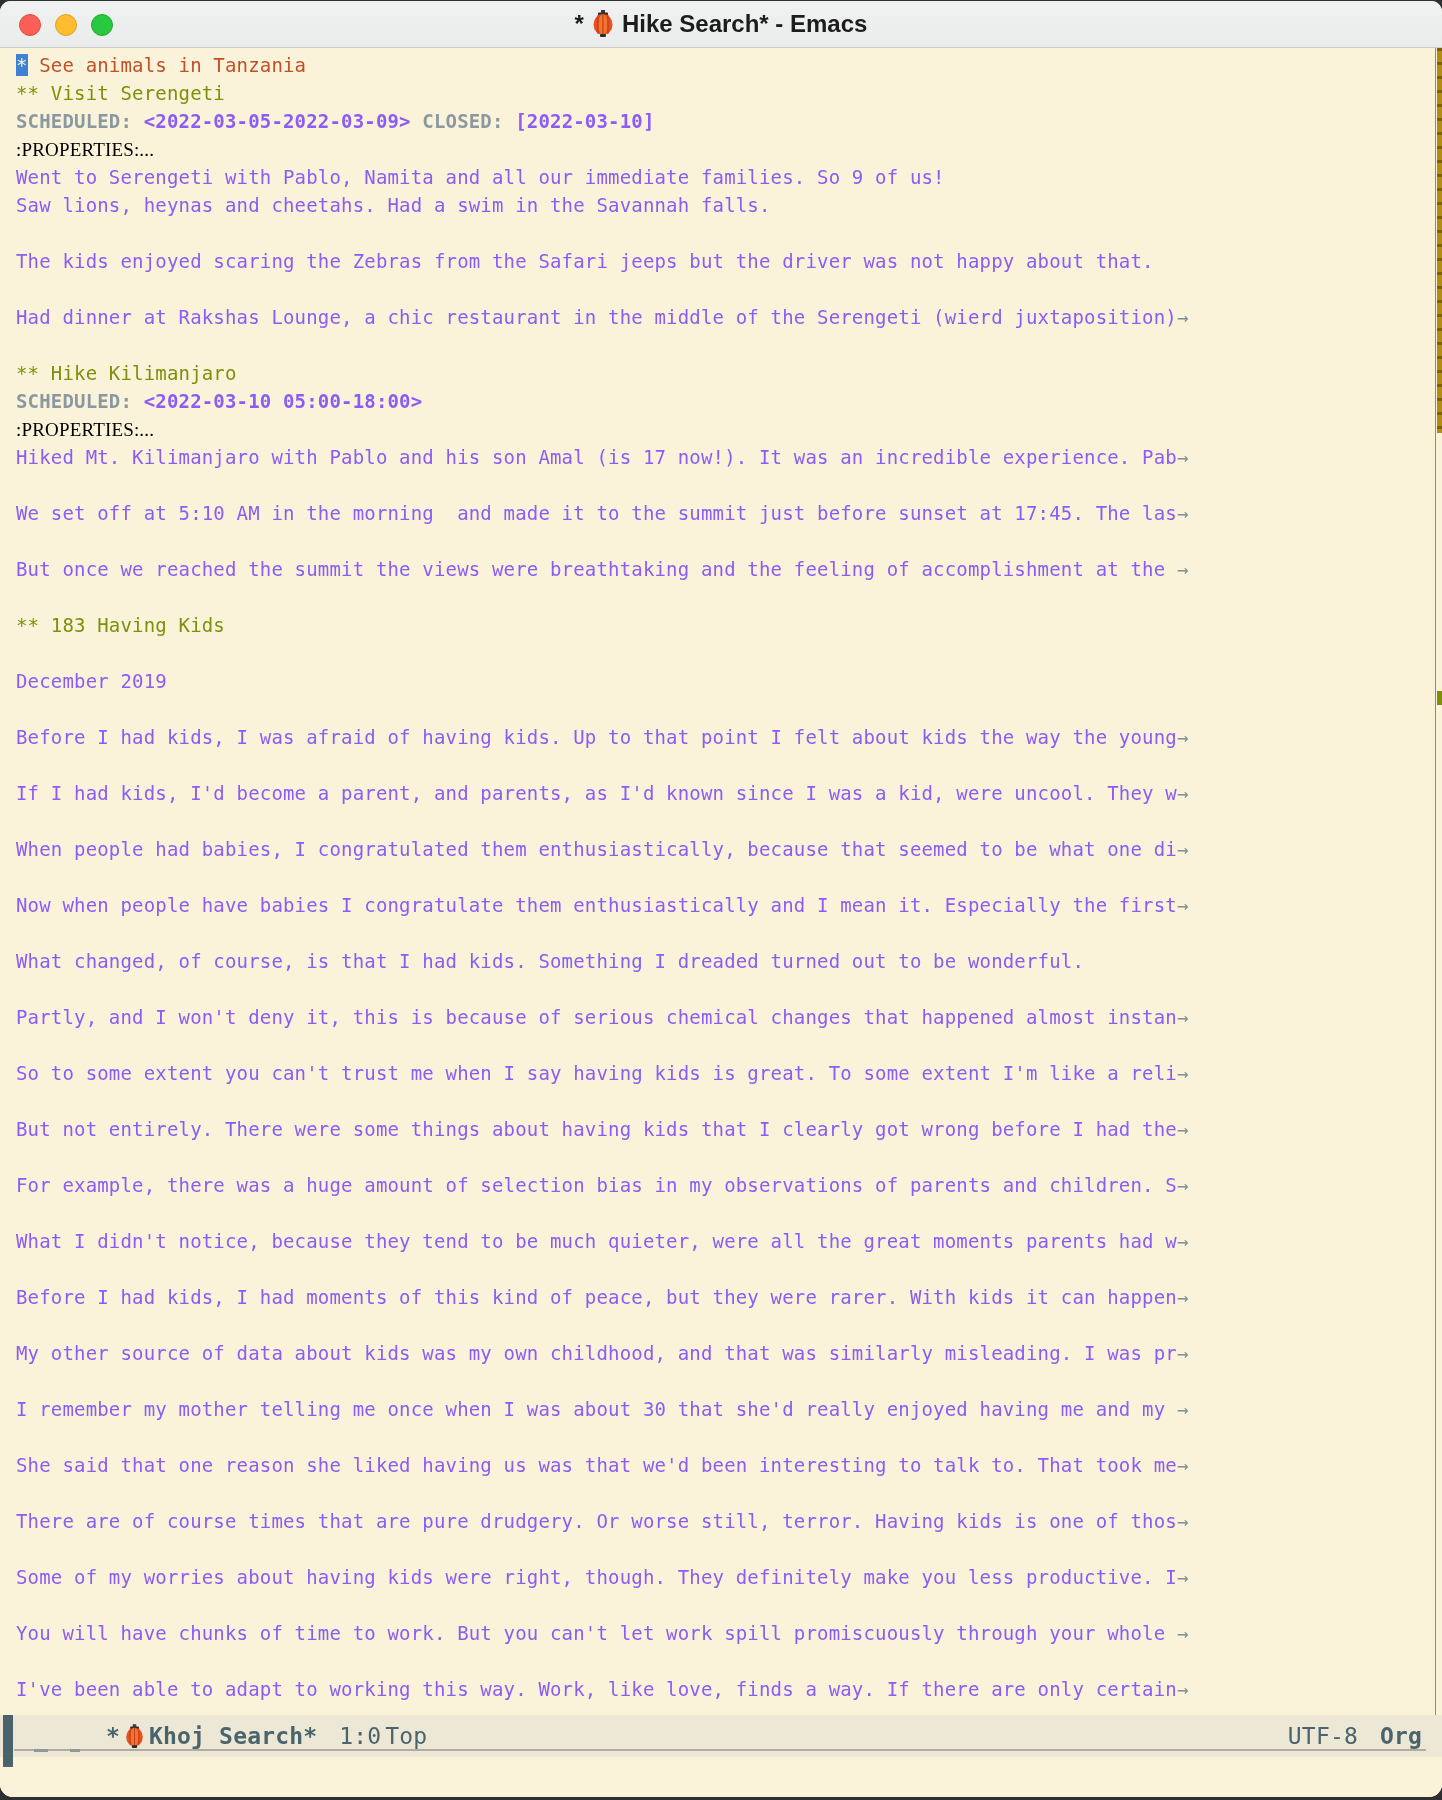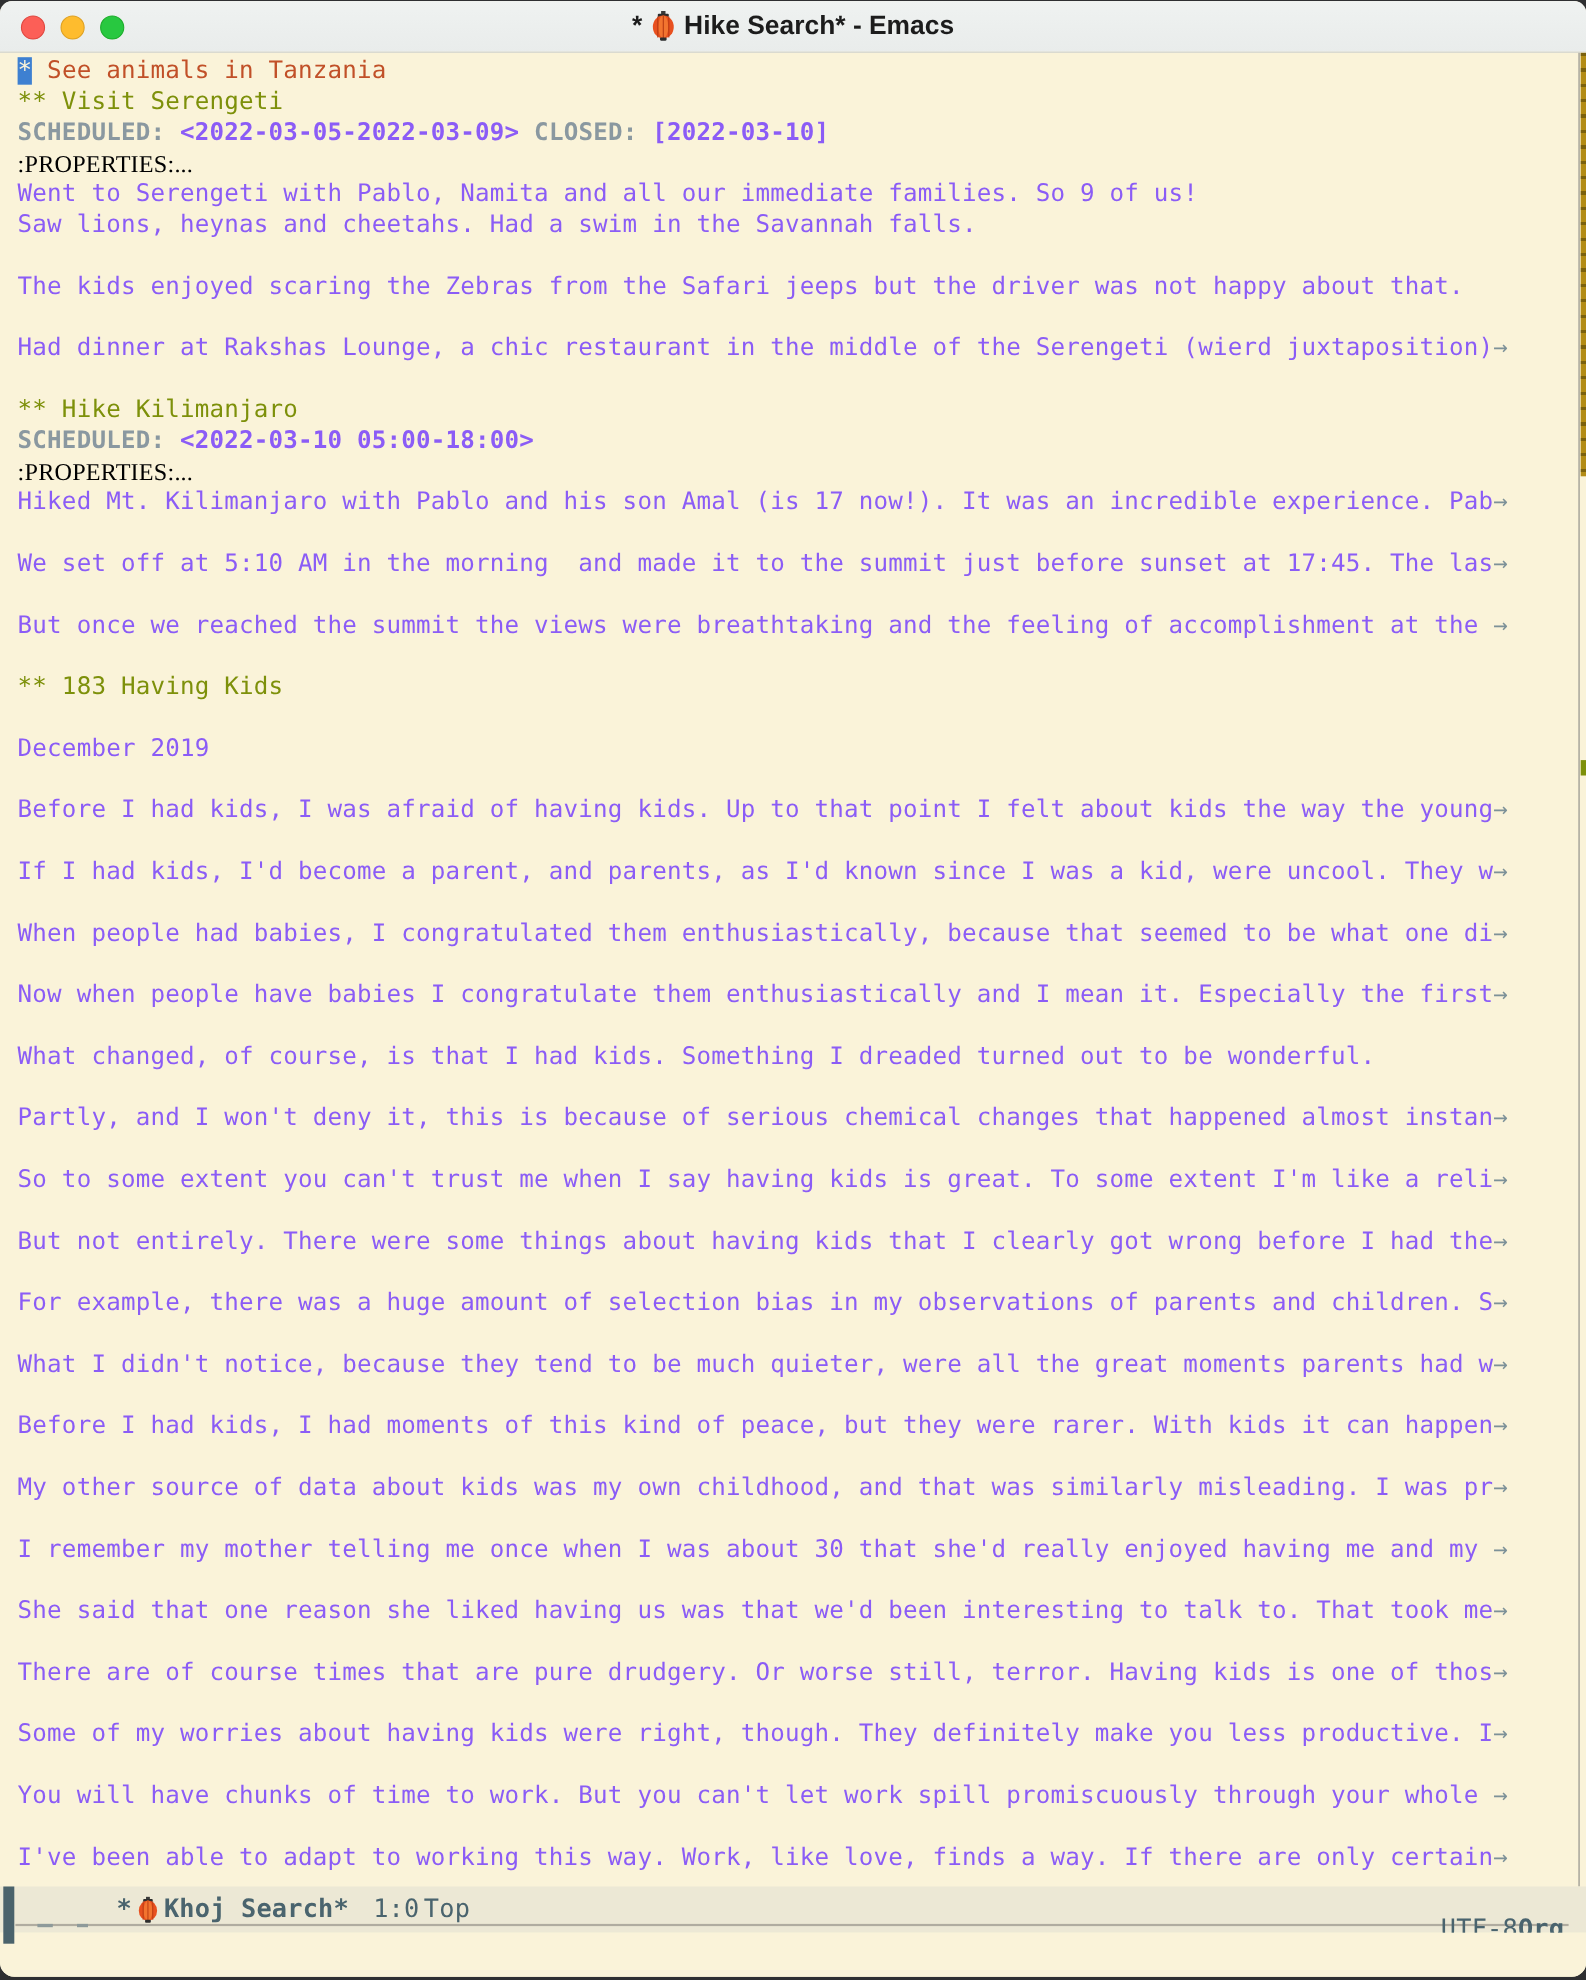--- a/index.html
+++ b/index.html
@@ -21,21 +21,21 @@
   .light.red{background:#FC5F57;border:1px solid #DF4840;}
   .light.yellow{background:#FEBC2E;border:1px solid #DEA123;}
   .light.green{background:#28C840;border:1px solid #1DAD2B;}
   .title-wrap{display:flex;align-items:center;gap:7px;}
   .lantern{display:inline-block;vertical-align:middle;}
   
   .mono{font-family:"DejaVu Sans Mono",monospace;letter-spacing:0.17px;}
   .buffer{
     position:absolute;top:47px;left:0;right:0;height:1667px;
     background:#FAF3D9;padding:3px 0 17px 16px;overflow:hidden;
-    font-size:22px;line-height:28px;white-space:pre;
+    font-size:19px;line-height:28px;white-space:pre;
   }
   .line{height:28px;white-space:pre;}
   .body{color:#8b5cf6;}
   .h1{color:#C15028;}
   .h2{color:#7D900A;}
   .kw{color:#8A98A0;font-weight:bold;margin-top:16px;}
   .date{color:#8b5cf6;font-weight:bold;}
   .meta{color:#000000;font-family:Liberation Serif, serif;}
   .cursor{background:#3E80D1;color:#FAF3D9;}
   .arrow{color:#7D9198;}
@@ -51,21 +51,21 @@
     position:absolute;top:1714px;left:0;right:0;height:42px;
     background:#ECE8D5;font-size:23px;color:#4A646E;
   }
   .ml-underline{position:absolute;left:14px;right:16px;bottom:6px;height:2px;background:#B0ACA0;}
   .ml-dash{position:absolute;bottom:5px;height:3px;background:#8E9A9A;}
   .ml-dash.d1{left:34px;width:14px;}
   .ml-dash.d2{left:70px;width:10px;}
   .ml-left{position:absolute;left:106px;top:0;height:42px;display:flex;align-items:center;gap:4px;}
   .ml-left .bold{font-weight:bold;}
   .ml-pos{margin-left:18px;}
-  .ml-right{position:absolute;right:20px;top:0;height:42px;display:flex;align-items:center;margin-top:18px;}
+  .ml-right{position:absolute;right:20px;top:0;height:42px;display:flex;align-items:center;gap:22px;}
   .ml-mode{font-weight:bold;}
   .mini-scrollbar{position:absolute;top:1714px;left:3px;width:10px;height:52px;background:#4A626B;z-index:6;}
   
   .minibuffer{
     position:absolute;top:1756px;left:0;right:0;height:41px;background:#FAF3D9;
     padding-left:16px;font-size:23px;line-height:41px;color:#C8522C;white-space:pre;
   }
 </style>
 </head>
 <body>

